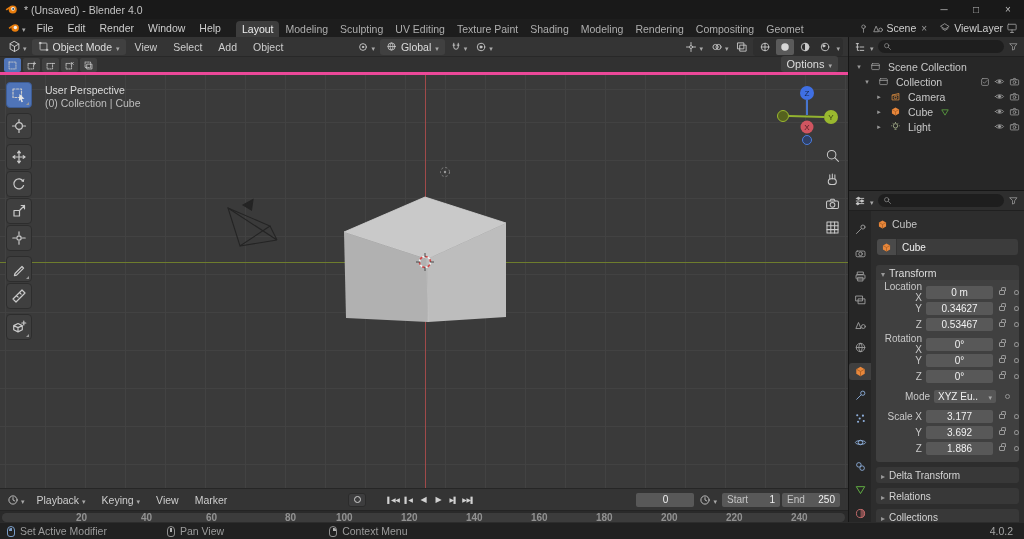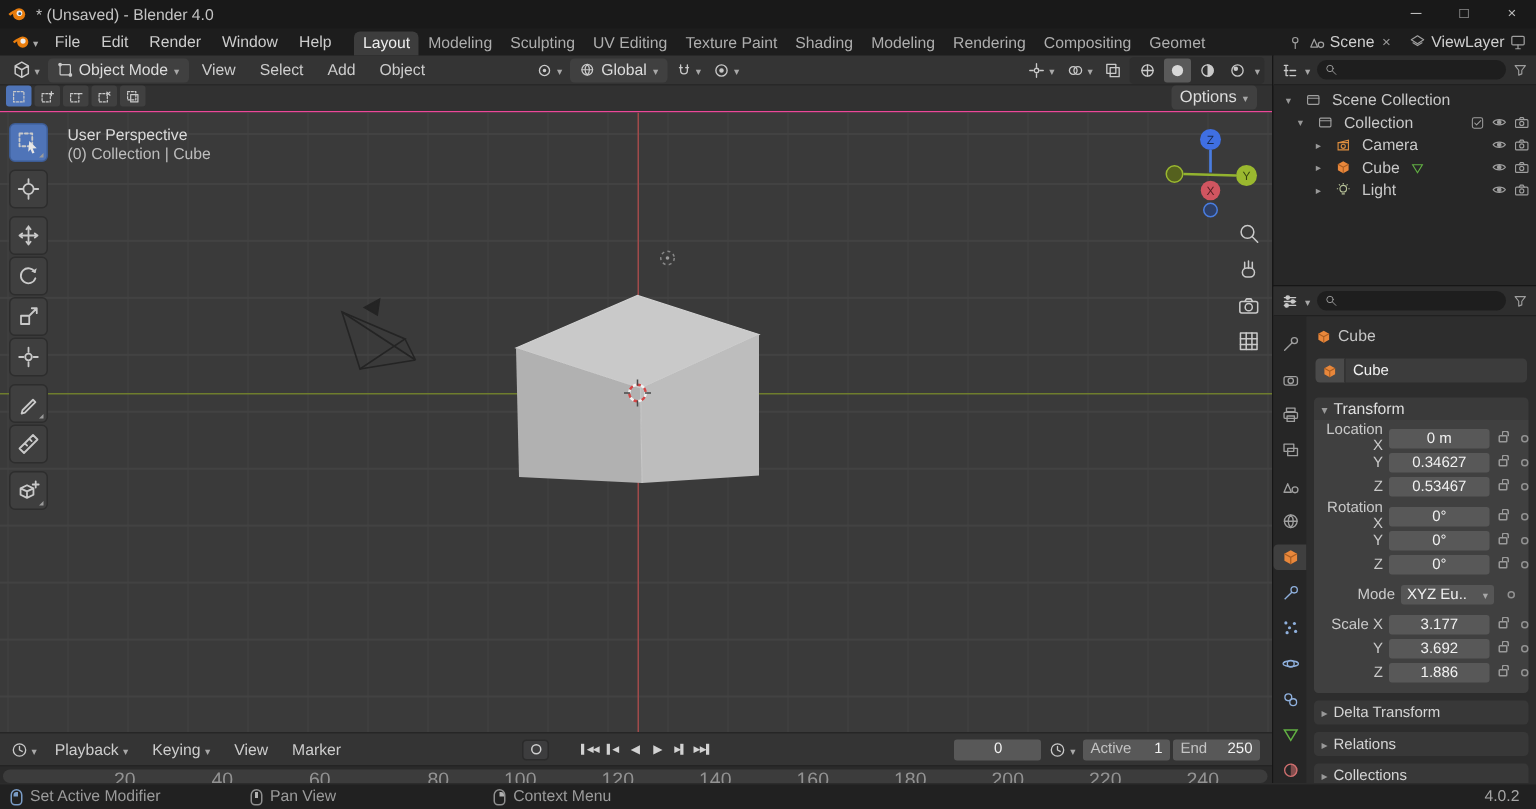--- a/index.html
+++ b/index.html
@@ -39,21 +39,21 @@
   .vheader{left:0;top:37px;width:848px;height:20px;background:#343434;display:flex;
     align-items:center;gap:2px;padding:0 5px;border-bottom:1px solid #282828;font-size:10.5px}
   .hbtn{display:flex;align-items:center;gap:4px;background:#404040;border-radius:3px;
     padding:2px 6px;color:#dcdcdc;white-space:nowrap}
   .hicon{display:flex;align-items:center;gap:2px;padding:2px 3px;border-radius:3px}
   .shadegrp{display:flex;align-items:center;background:#2e2e2e;border-radius:3px;padding:1px 3px;gap:2px}
   .shadegrp .on{background:#5a5a5a;border-radius:2px}
 
   
   .tsettings{left:0;top:57px;width:848px;height:18px;background:#313131;display:flex;
-    align-items:flex-start;gap:2px;padding:0 4px;border-bottom:1px solid #ec4899}
+    align-items:flex-end;gap:2px;padding:0 4px;border-bottom:3px solid #ec4899}
   .modebtn{width:17px;height:14px;background:#404040;border-radius:2px;display:flex;
     align-items:center;justify-content:center}
   .modebtn.active{background:#4f74b8}
   .optbtn{margin-left:auto;margin-right:6px}
 
   
   .viewport{left:0;top:75px;width:848px;height:413px;background:#3a3a3a;overflow:hidden;
     background-image:
       repeating-linear-gradient(90deg,#424242 0 1px,transparent 1px 40px),
       repeating-linear-gradient(0deg,#424242 0 1px,transparent 1px 38px);
@@ -125,21 +125,21 @@
   .transport{display:flex;gap:1px;margin-left:18px}
   .tbt{min-width:14px;height:14px;display:flex;align-items:center;justify-content:center;
     font-size:6px;letter-spacing:-0.5px;color:#d2d2d2}
   .framefld{width:58px;height:14px;background:#585858;border-radius:2px;color:#f1f1f1;display:flex;
     align-items:center;justify-content:center;margin-left:auto;font-size:10px}
   .sefld{width:58px;height:14px;background:#585858;border-radius:2px;display:flex;align-items:center;
     justify-content:space-between;padding:0 5px;font-size:10px}
   .sefld .sl{color:#c3c3c3}.sefld .sv{color:#f1f1f1}
 
   .ruler{left:0;top:510px;width:848px;height:12px;background:#2a2a2a;position:absolute;border-top:1px solid #242424}
-  .ruler b{position:absolute;top:1px;font-size:13px;font-weight:normal;color:#8f8f8f}
+  .ruler b{position:absolute;top:1px;font-size:10px;font-weight:bold;color:#8f8f8f}
   .ruler b:nth-of-type(1){left:76px}.ruler b:nth-of-type(2){left:141px}.ruler b:nth-of-type(3){left:206px}
   .ruler b:nth-of-type(4){left:285px}.ruler b:nth-of-type(5){left:336px}.ruler b:nth-of-type(6){left:401px}
   .ruler b:nth-of-type(7){left:466px}.ruler b:nth-of-type(8){left:531px}.ruler b:nth-of-type(9){left:596px}
   .ruler b:nth-of-type(10){left:661px}.ruler b:nth-of-type(11){left:726px}.ruler b:nth-of-type(12){left:791px}
   .hscroll{position:absolute;left:2px;top:1.5px;width:843px;height:9px;border-radius:5px;
     background:rgba(170,170,170,0.14)}
 
   
   .statusbar{left:0;top:522px;width:1024px;height:17px;background:#212121;border-top:1px solid #2c2c2c;
     display:flex;align-items:center;gap:5px;padding:0 7px;font-size:10.5px;color:#9b9b9b}
@@ -863,21 +863,21 @@
       <span>0</span>
     </span>
     <span class="hicon">
       <svg width="12" height="12" viewBox="0 0 16 16" class="ic">
         <circle cx="8" cy="8" r="5.5"></circle>
           <path d="M8 4.8 V8 L10.4 9.3"></path>
       </svg>
       <span class="chev"></span>
     </span>
     <span class="sefld">
-      <span class="sl">Active</span>
+      <span class="sl">Start</span>
       <span class="sv">1</span>
     </span>
     <span class="sefld" style="margin-right:4px">
       <span class="sl">End</span>
       <span class="sv">250</span>
     </span>
   </div>
 
   <div class="ruler">
     <b>20</b>

